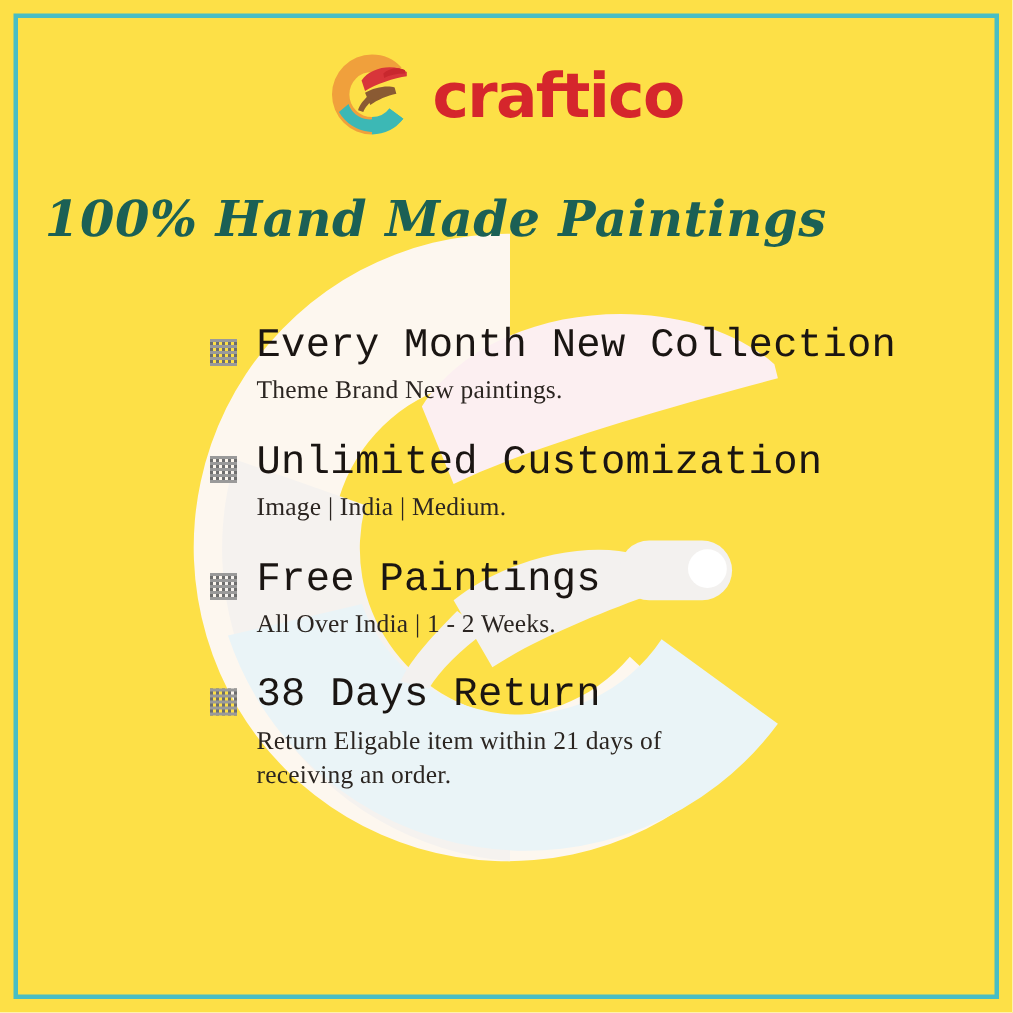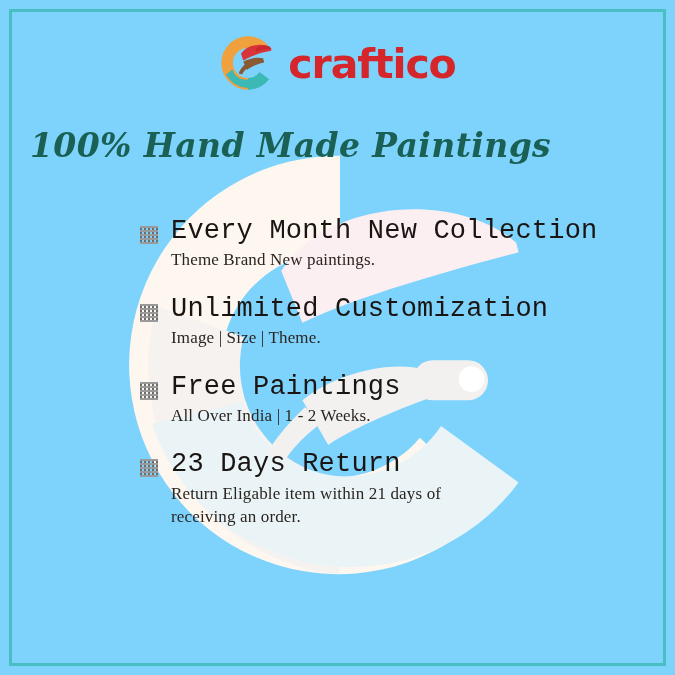--- a/index.html
+++ b/index.html
@@ -9,21 +9,21 @@
     background: #ffffff;
   }
   body {
     font-family: "Liberation Serif", serif;
   }
 
   .canvas {
     position: relative;
     width: 675px;
     height: 675px;
-    background: #7dd3fc;
+    background: #fde047;
     overflow: hidden;
     box-sizing: border-box;
   }
 
   
   .frame {
     position: absolute;
     left: 9px;
     top: 9px;
     right: 9px;
@@ -232,21 +232,21 @@
               <rect x="2" y="2" width="18" height="2"></rect>
                 <rect x="2" y="6" width="18" height="2"></rect>
               <rect x="2" y="10" width="18" height="2"></rect>
                 <rect x="2" y="14" width="18" height="2"></rect>
               <rect x="2" y="18" width="18" height="2"></rect>
             </g>
           </svg>
         </span>
         <div class="feature-text">
           <div class="feature-title">Unlimited Customization</div>
-          <div class="feature-sub">Image  |  Size  |  Theme.</div>
+          <div class="feature-sub">Image  |  India  |  Medium.</div>
         </div>
       </div>
 
       <div class="feature">
         <span class="bullet">
           <svg viewBox="0 0 22 22" xmlns="http://www.w3.org/2000/svg">
             <g fill="#6d6d6d">
               <rect x="2" y="2" width="2" height="18"></rect>
                 <rect x="6" y="2" width="2" height="18"></rect>
               <rect x="10" y="2" width="2" height="18"></rect>
@@ -281,21 +281,21 @@
             <g fill="#9a9a9a">
               <rect x="2" y="2" width="18" height="2"></rect>
                 <rect x="2" y="6" width="18" height="2"></rect>
               <rect x="2" y="10" width="18" height="2"></rect>
                 <rect x="2" y="14" width="18" height="2"></rect>
               <rect x="2" y="18" width="18" height="2"></rect>
             </g>
           </svg>
         </span>
         <div class="feature-text">
-          <div class="feature-title">23 Days Return</div>
+          <div class="feature-title">38 Days Return</div>
           <div class="feature-sub">Return Eligable item within 21 days of receiving an order.</div>
         </div>
       </div>
 
     </div>
   </div>
 
   <div class="frame"></div>
 </div>
 

